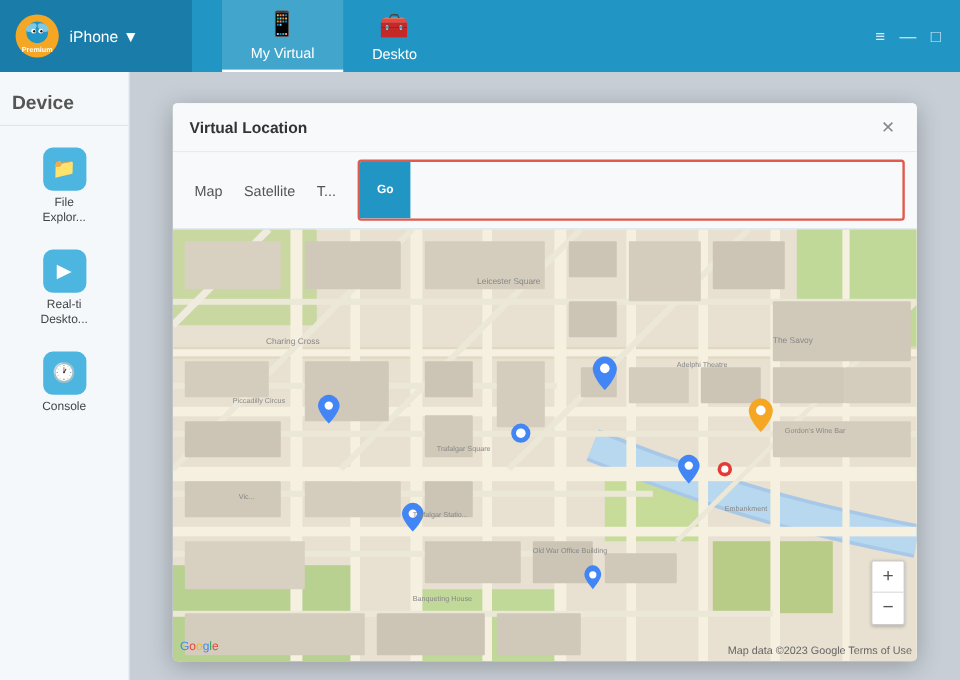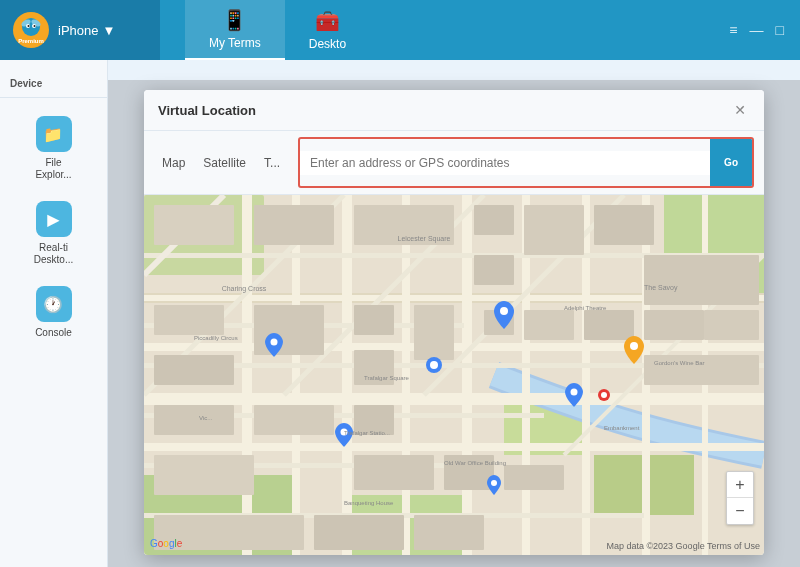--- a/index.html
+++ b/index.html
@@ -81,21 +81,21 @@
     .sidebar {
       width: 108px;
       background: #f5f8fb;
       border-right: 1px solid #dce6ef;
       display: flex;
       flex-direction: column;
       padding: 10px 0;
     }
     .device-info {
       padding: 8px 10px;
-      font-size: 10px;
+      font-size: 16px;
       color: #555;
       font-weight: 600;
       border-bottom: 1px solid #dce6ef;
       margin-bottom: 8px;
     }
     .sidebar-item {
       display: flex;
       flex-direction: column;
       align-items: center;
       padding: 10px 6px;
@@ -127,24 +127,23 @@
       background: #eaf3fb;
     }
 
     
     .modal-overlay {
       position: absolute;
       top: 0; left: 0; right: 0; bottom: 0;
       background: rgba(0,0,0,0.15);
       z-index: 10;
       display: flex;
-      align-items: flex-start;
+      align-items: center;
       justify-content: center;
       padding-top: 10px;
-      margin-top: 20px;
     }
 
     
     .vl-dialog {
       background: white;
       border-radius: 4px;
       box-shadow: 0 4px 20px rgba(0,0,0,0.25);
       width: 620px;
       overflow: hidden;
     }
@@ -297,21 +296,21 @@
     </div>
     <div class="phone-label">
       <span>iPhone</span>
       <span>▼</span>
     </div>
   </div>
 
   <div class="nav-tabs">
     <div class="nav-tab active">
       <span class="nav-tab-icon">📱</span>
-      <span>My Terms</span>
+      <span>My Virtual</span>
     </div>
     <div class="nav-tab">
       <span class="nav-tab-icon">🧰</span>
       <span>Deskto</span>
     </div>
   </div>
 
   <div class="window-controls">
     <span class="window-ctrl">≡</span>
     <span class="window-ctrl">—</span>
@@ -349,21 +348,20 @@
           <span class="vl-close">✕</span>
         </div>
 
         <div class="vl-toolbar">
           <div class="map-tabs">
             <span class="map-tab">Map</span>
             <span class="map-tab">Satellite</span>
             <span class="map-tab">T...</span>
           </div>
           <div class="search-bar">
-            <input class="search-input" type="text" placeholder="Enter an address or GPS coordinates" style="">
             <button class="go-btn">Go</button>
           </div>
         </div>
 
         <div class="map-area">
           <svg class="map-svg" viewBox="0 0 620 360" xmlns="http://www.w3.org/2000/svg">
 
             <rect width="620" height="360" fill="#e8e0d0"></rect>
 
             <rect x="0" y="0" width="120" height="80" fill="#c8d8a0" rx="2"></rect>

